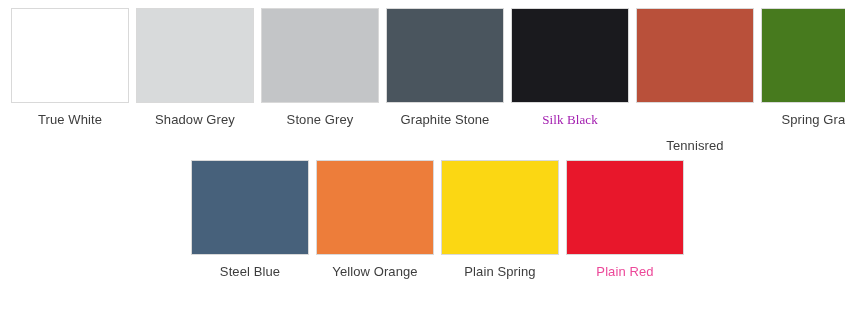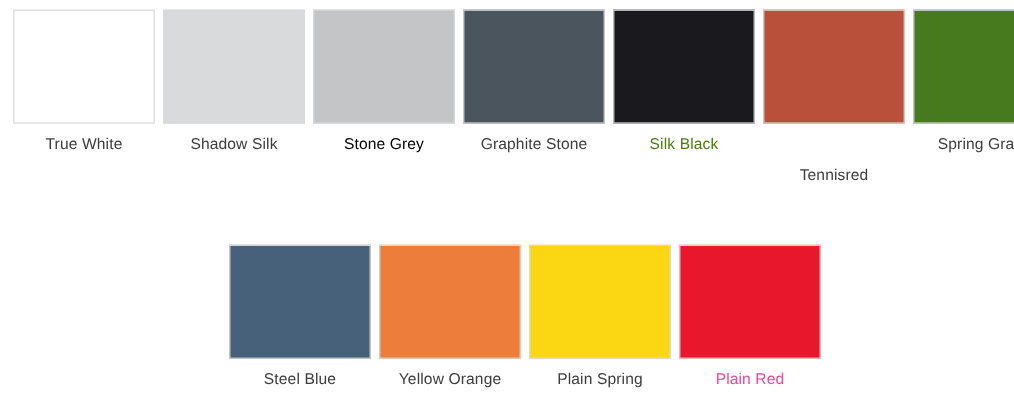--- a/index.html
+++ b/index.html
@@ -31,21 +31,20 @@
   #swatch-row-1 {
     position: absolute;
     left: 10px;
     top: 8px;
   }
 
   #swatch-row-2 {
     position: absolute;
     left: 190px;
     top: 160px;
-    margin-top: 44px;
   }
 
   .swatch-cell {
     width: 120px;
     margin-right: 5px;
     display: flex;
     flex-direction: column;
     align-items: center;
   }
   .swatch-cell:last-child {
@@ -76,36 +75,36 @@
 
   <div class="swatch-row" id="swatch-row-1">
 
     <div class="swatch-cell">
       <div class="swatch-chip" style="background-color: rgb(255, 255, 255); border-color: rgb(217, 217, 217);"></div>
       <div class="swatch-label" style="color: rgb(61, 61, 61);">True White</div>
     </div>
 
     <div class="swatch-cell">
       <div class="swatch-chip" style="background-color: rgb(216, 218, 219); border-color: rgb(217, 217, 217);"></div>
-      <div class="swatch-label" style="color: rgb(61, 61, 61);">Shadow Silk</div>
+      <div class="swatch-label" style="color: rgb(61, 61, 61);">Shadow Grey</div>
     </div>
 
     <div class="swatch-cell">
       <div class="swatch-chip" style="background-color: rgb(195, 197, 199); border-color: rgb(217, 217, 217);"></div>
-      <div class="swatch-label" style="color: #000000;">Stone Grey</div>
+      <div class="swatch-label" style="color: #404040;">Stone Grey</div>
     </div>
 
     <div class="swatch-cell">
       <div class="swatch-chip" style="background-color: rgb(74, 85, 94); border-color: rgb(217, 217, 217);"></div>
       <div class="swatch-label" style="color: rgb(61, 61, 61);">Graphite Stone</div>
     </div>
 
     <div class="swatch-cell">
       <div class="swatch-chip" style="background-color: rgb(26, 26, 30); border-color: rgb(217, 217, 217);"></div>
-      <div class="swatch-label" style="color: #4d7c0f;">Silk Black</div>
+      <div class="swatch-label" style="color: #a21caf; font-family: Liberation Serif, serif;">Silk Black</div>
     </div>
 
     <div class="swatch-cell">
       <div class="swatch-chip" style="background-color: rgb(185, 80, 58); border-color: rgb(217, 217, 217);"></div>
       <div class="swatch-label" style="color: rgb(61, 61, 61); margin-top: 35px;">Tennisred</div>
     </div>
 
     <div class="swatch-cell">
       <div class="swatch-chip" style="background-color: rgb(71, 122, 30); border-color: rgb(217, 217, 217);"></div>
       <div class="swatch-label" style="color: rgb(61, 61, 61);">Spring Grass</div>

